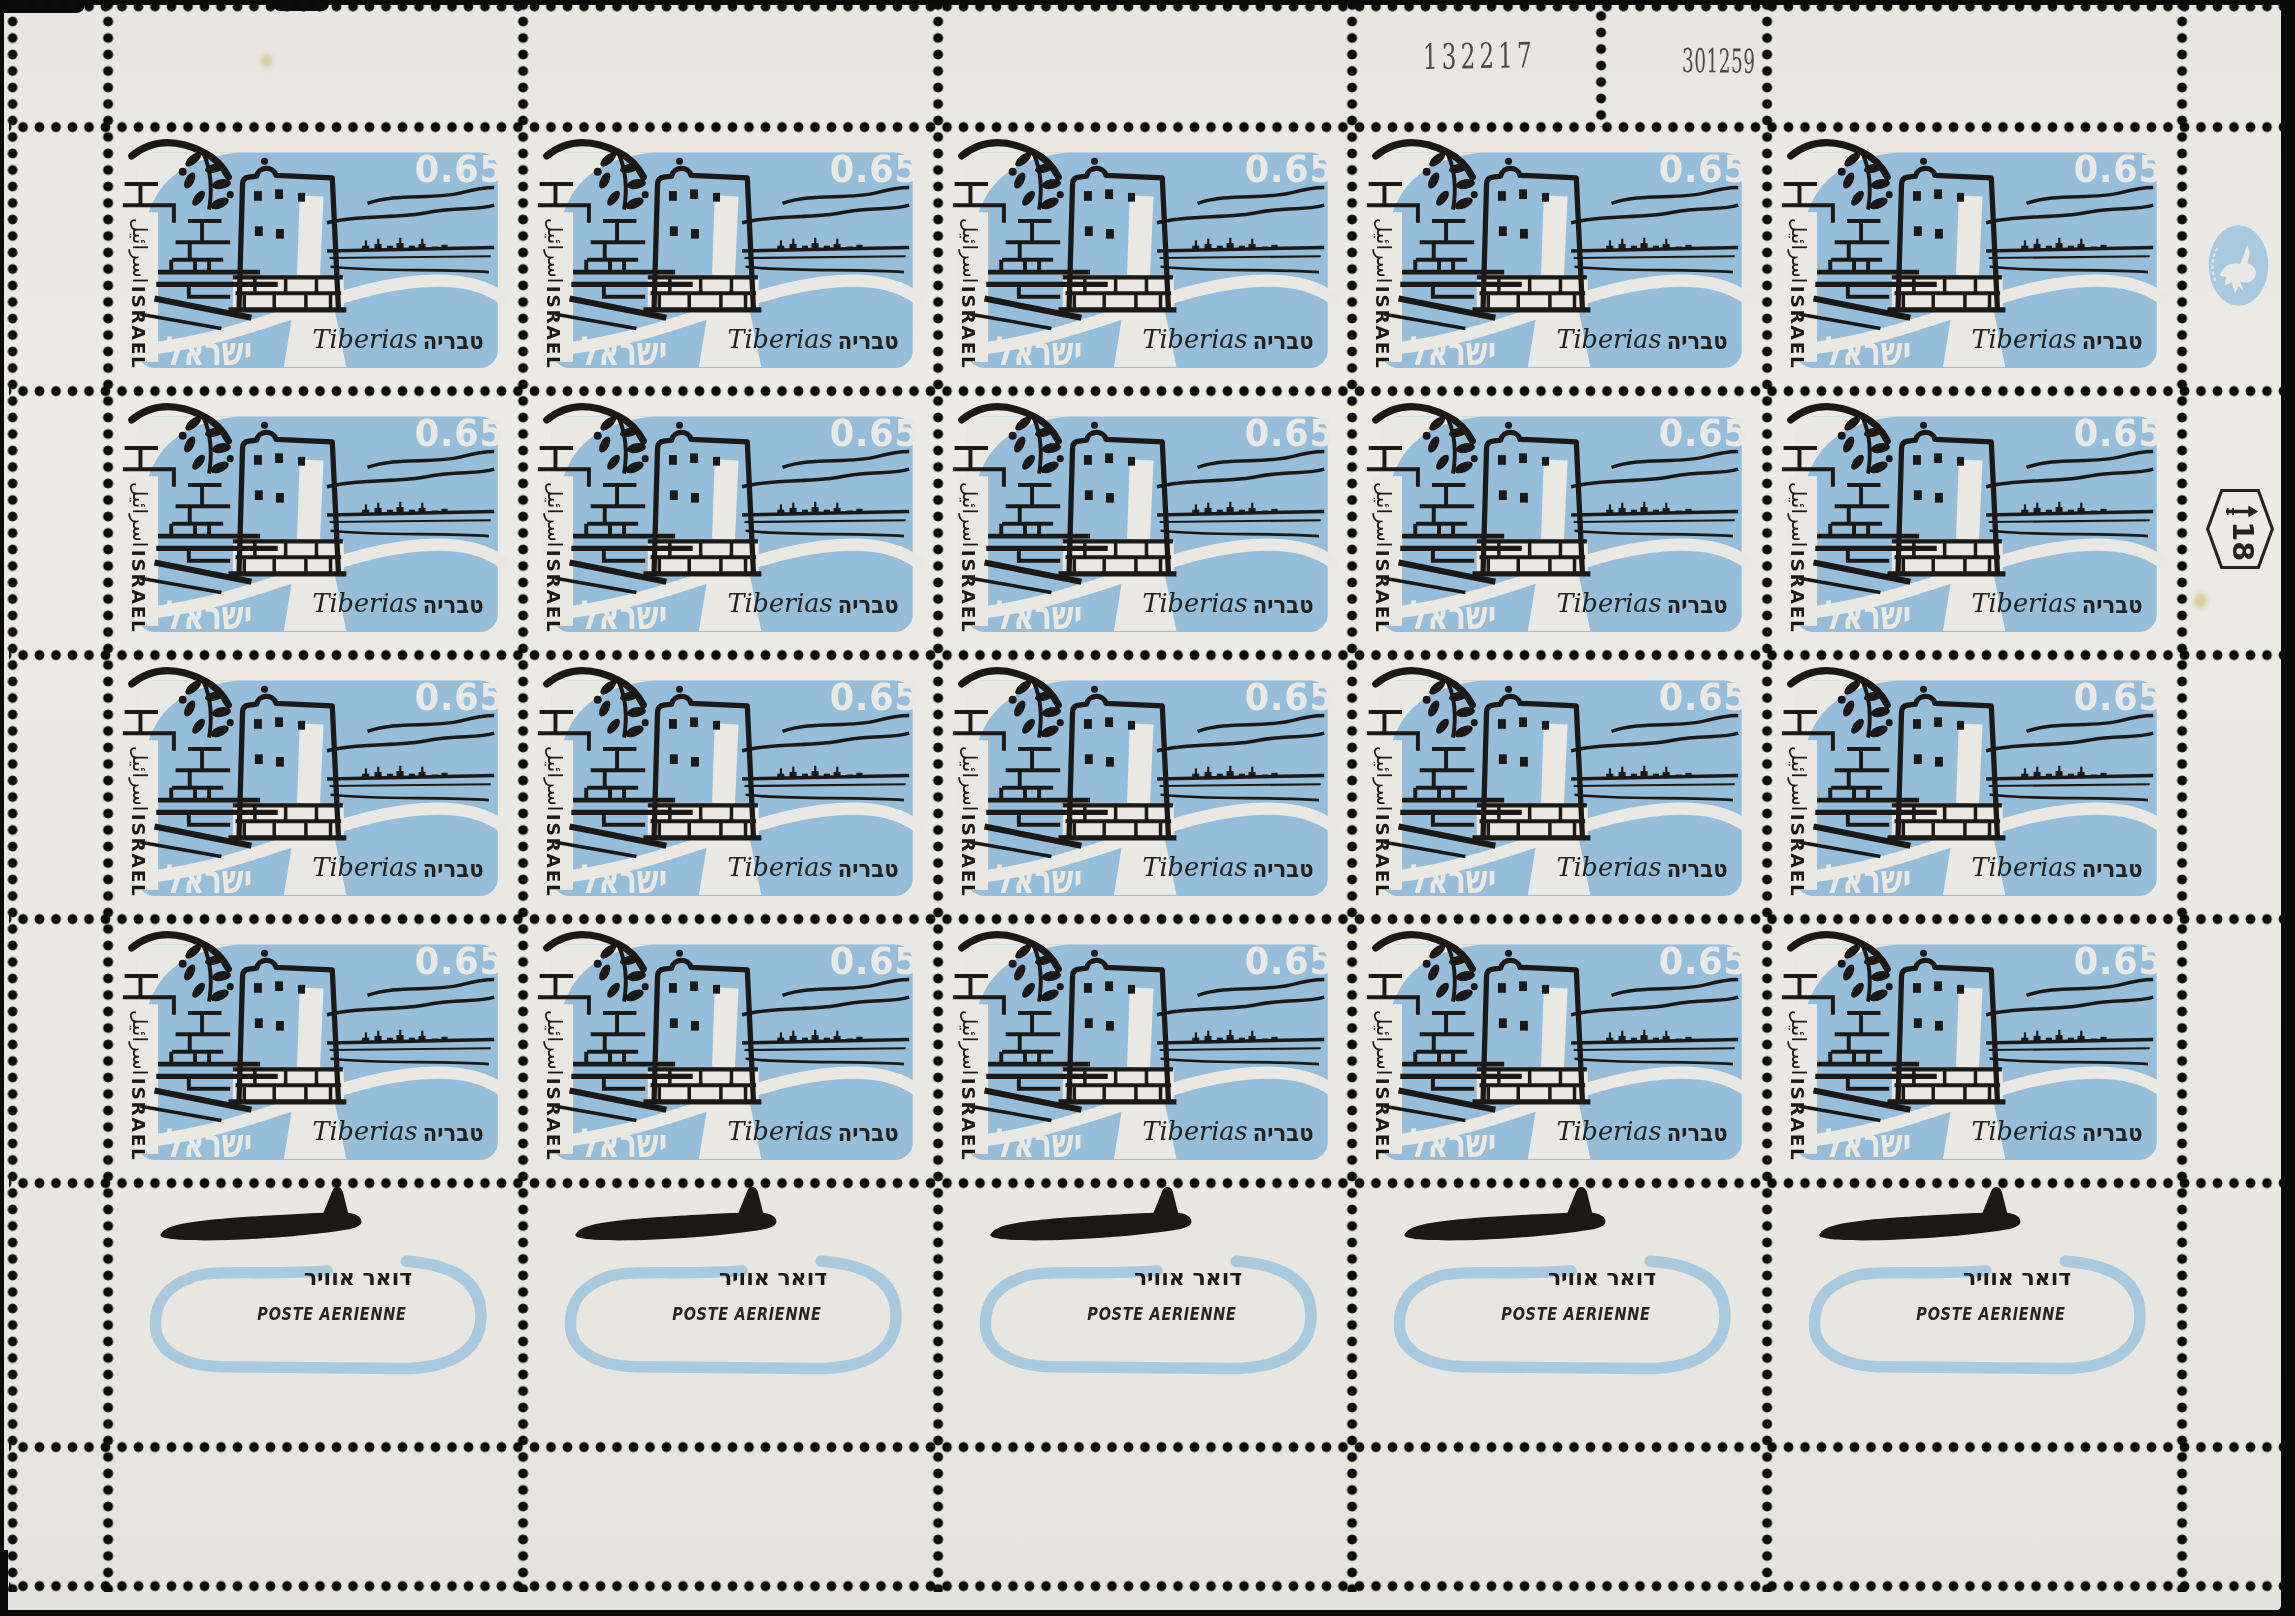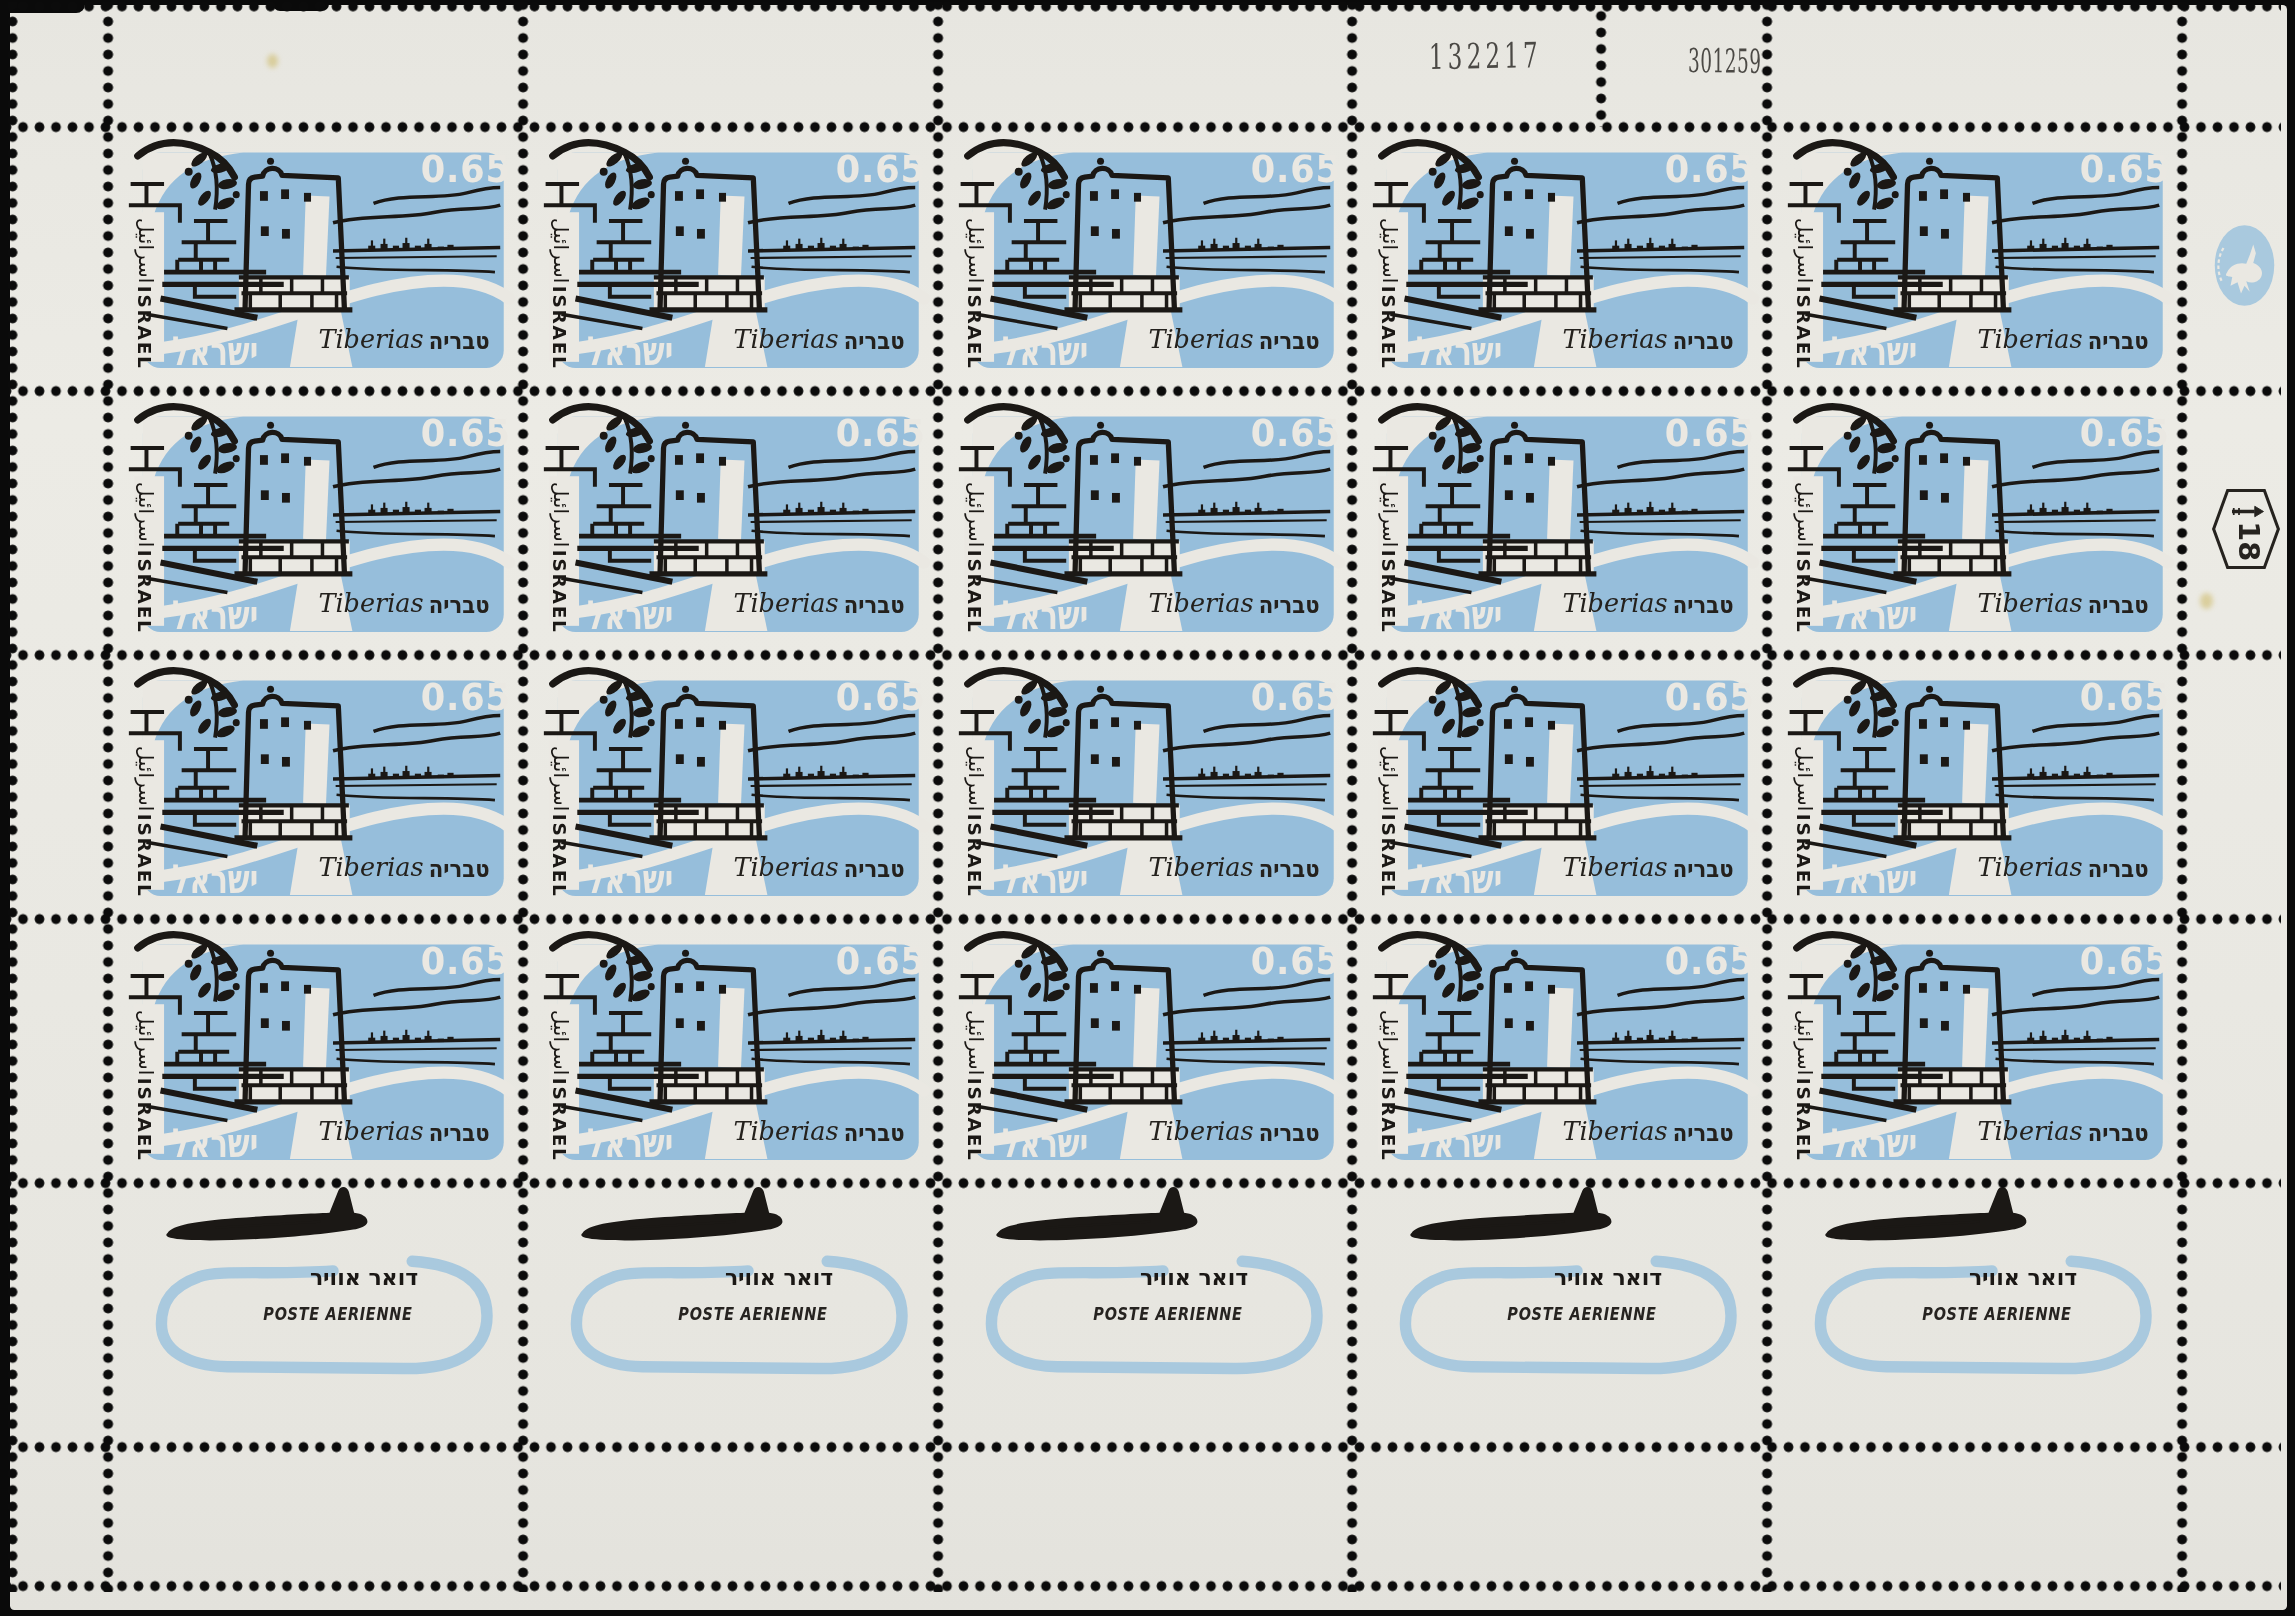--- a/index.html
+++ b/index.html
@@ -1,19 +1,19 @@
 <!DOCTYPE html>
 <html style="font-size:14px"><head>
 <meta charset="utf-8">
 <style>
   html,body{margin:0;padding:0;background:#070707;}
   #scan{position:relative;width:2295px;height:1617px;background:#0a0a0a;overflow:hidden;
         font-family:"DejaVu Sans",sans-serif;
         --paper:#eae8e2;--blue:#96bedb;--tabblue:#a9c9de;--ink:#1b1815;}
-  #sheet{position:absolute;left:10px;top:5.3px;width:2277px;height:1605px;border-radius:4.4px;
+  #sheet{position:absolute;left:4px;top:5.3px;width:2277px;height:1605px;border-radius:4.4px;
          background:linear-gradient(180deg,#e7e6e0,#ecebe5 26%,#e9e8e2 62%,#e6e5df 90%,#e3e2dc);}
   .corner-notch{position:absolute;background:#0a0a0a;}
   
   .perf{position:absolute;background-image:radial-gradient(circle,#0b0b0b 0 4.5px,rgba(0,0,0,0) 5.2px);
         background-size:16.5px 16.5px;background-position:center;}
   .perf.h{height:16.7px;left:8.8px;width:2272px;}
   .perf.v{width:16.7px;top:1.8px;height:1590px;}
   .perf.vshort{width:16.7px;height:123px;}
   
   .cell{position:absolute;width:415px;height:264px;}

